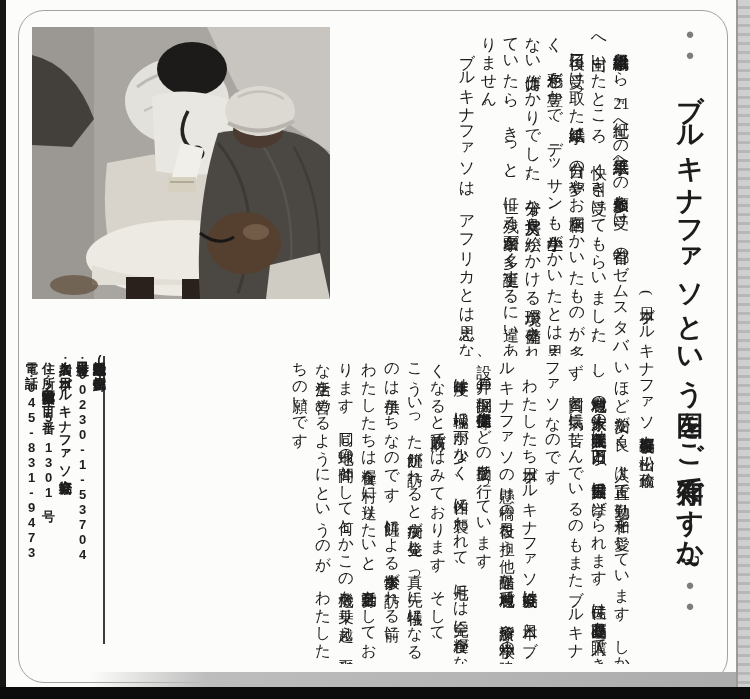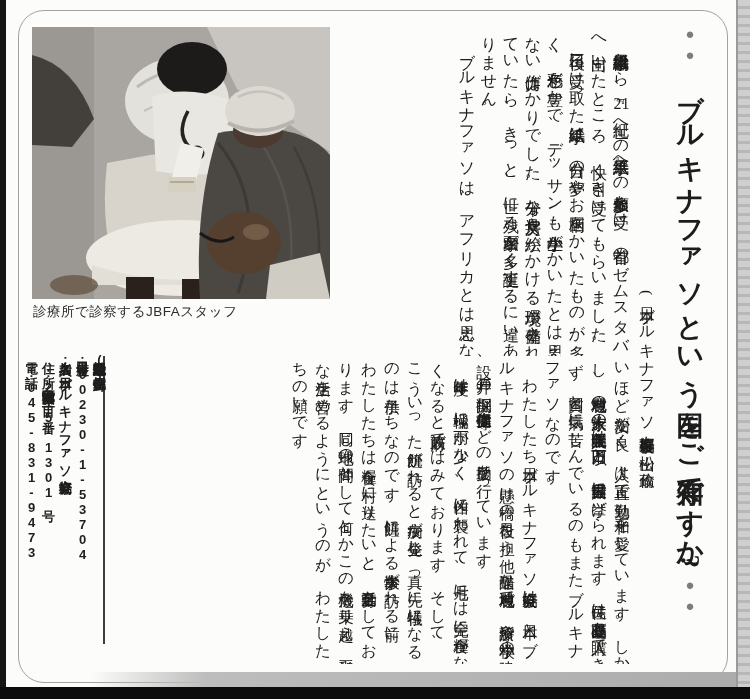--- a/index.html
+++ b/index.html
@@ -102,21 +102,20 @@
       <ellipse cx="228" cy="84" rx="35" ry="25" fill="#dcd9d2"></ellipse>
       <path d="M196,96 Q228,112 262,94" stroke="#b9b5ae" stroke-width="4" fill="none"></path>
       <path d="M206,70 Q230,58 252,72" stroke="#c6c2bb" stroke-width="2.5" fill="none"></path>
 
       <ellipse cx="212" cy="216" rx="37" ry="31" fill="#55402f"></ellipse>
       <ellipse cx="224" cy="205" rx="13" ry="8" fill="#7d6650" opacity="0.75"></ellipse>
       <path d="M238,238 L288,226 L298,272 L234,272 Z" fill="#cfccc4"></path>
       <path d="M168,206 q18,14 34,4" stroke="#191715" stroke-width="3" fill="none"></path>
     </svg>
   </figure>
-  <div class="photo-caption">診療所で診察するJBFAスタッフ</div>
 
   <div class="vtx title-col">
     <span class="title-dots dots-top" style="color:#7d7d7d">●●</span><span>ブルキナファソという国をご存知ですか?</span><span class="title-dots dots-bottom" style="color:#7d7d7d">●●</span>
   </div>
 
   <div class="vtx byline-col">(日本ブルキナファソ友好協会理事長　松山　倫政)</div>
 
   <div class="vtx upper-article">
     <p class="ind"><span>日本絵手紙協会から、『</span><span class="tcy">21</span><span>世紀への絵手紙展』への参加依頼を受け、首都のゼムスタバ小学校へ出向いたところ、快く引き受けてもらいました。</span></p>
     <p class="ind">三日後に受け取った絵手紙は、自分の夢やお国柄をかいたものが多く、色彩が豊かで、デッサンも小学生がかいたとは思えない力作ばかりでした。十分な文房具や絵がかける環境が整備されていたら、きっと、世に残る名画家が多く誕生するに違いありません。</p>

